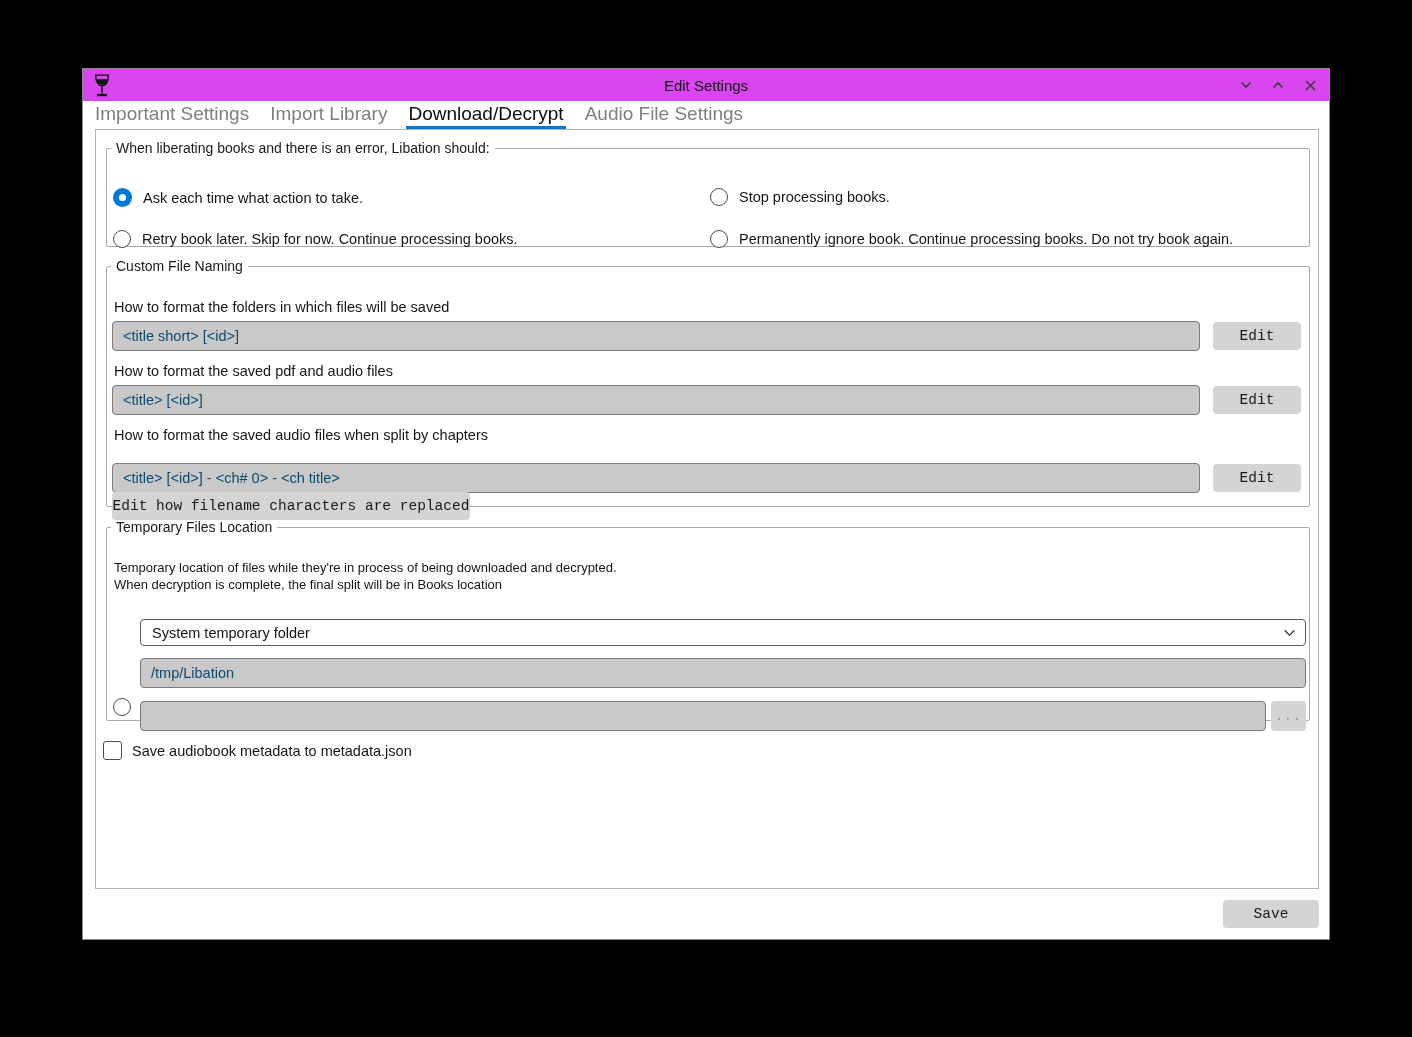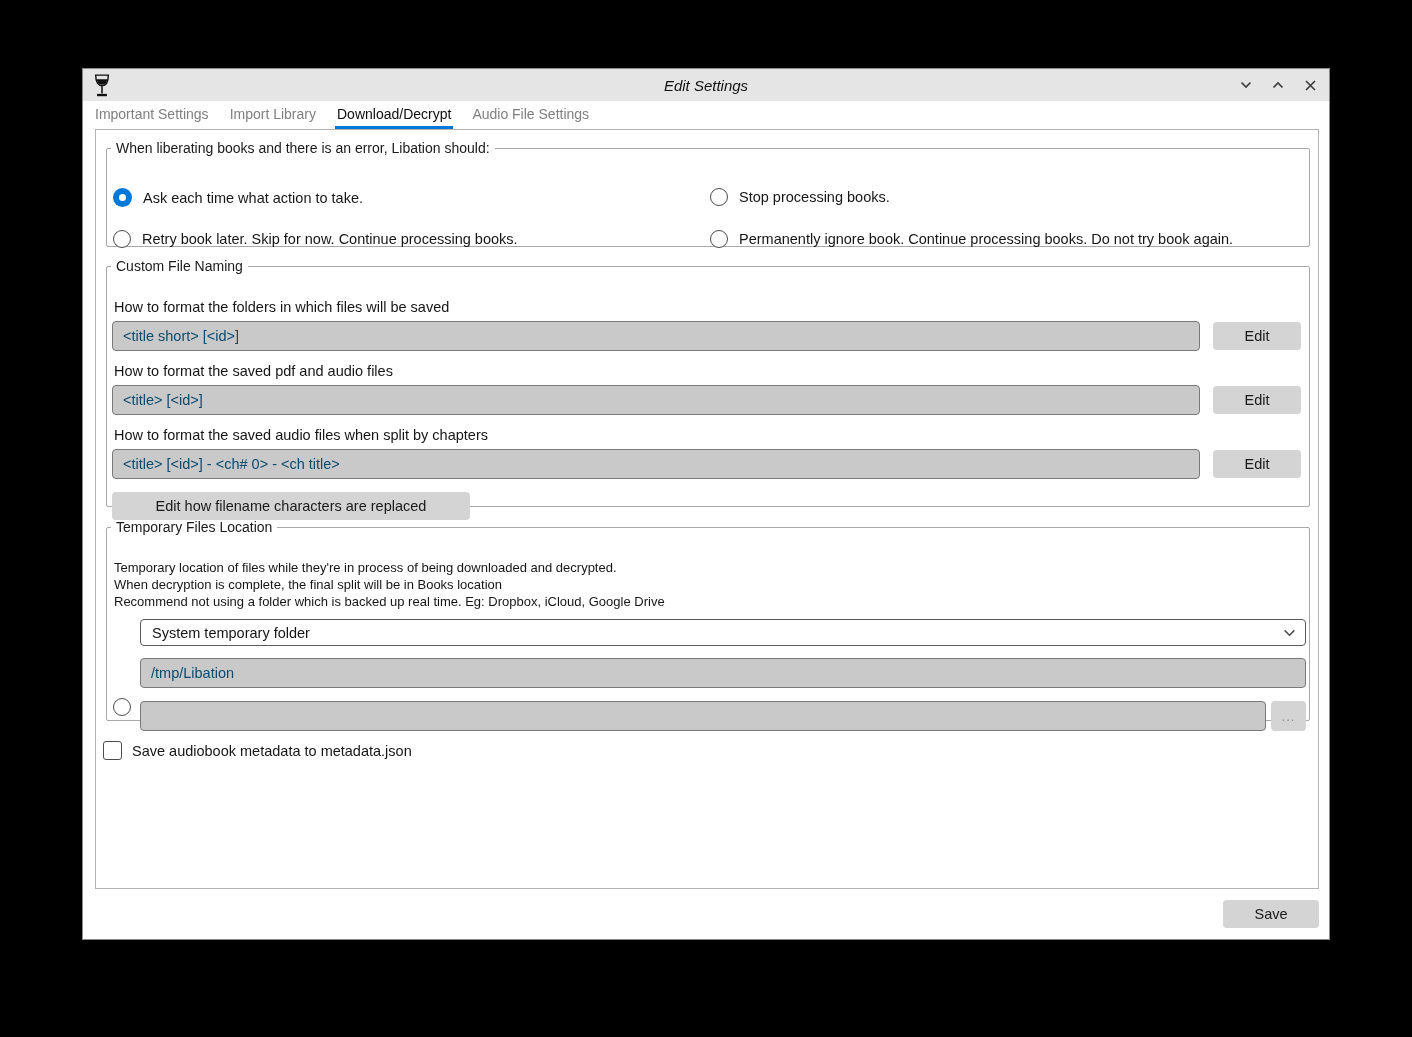--- a/index.html
+++ b/index.html
@@ -12,41 +12,41 @@
   }
   .window {
     position: absolute; left: 82px; top: 68px;
     width: 1248px; height: 872px;
     background: #fff;
     border: 1px solid #8a8a8a;
   }
   
   .titlebar {
     position: absolute; left: 0; top: 0; right: 0; height: 32px;
-    background: #e5e5e5;
-    display: flex; align-items: center; font-style: italic;
+    background: #d946ef;
+    display: flex; align-items: center;
   }
   .app-icon { position: absolute; left: 10px; top: 4px; width: 18px; height: 25px; }
   .title {
     position: absolute; left: 0; right: 0; text-align: center;
     font-size: 15px; color: #121212;
   }
   .win-controls {
     position: absolute; right: 10px; top: 0; height: 32px;
     display: flex; align-items: center; gap: 14px;
   }
   .win-btn { width: 18px; height: 18px; display: flex; align-items: center; justify-content: center; cursor: default; }
   
   .tabstrip {
     position: absolute; left: 0; top: 32px; right: 0; height: 28px;
     background: #fff; display: flex; align-items: stretch; padding-left: 10px;
   }
   .tab {
     display: flex; align-items: center;
-    font-size: 14px; color: #7f7f7f;
+    font-size: 19px; color: #7f7f7f;
     margin-right: 17px; padding: 0 2px;
     border-bottom: 3px solid transparent;
   }
   .tab.active { color: #0d0d0d; border-bottom-color: #0078d7; }
   
   .page {
     position: absolute; left: 12px; top: 60px;
     width: 1224px; height: 760px;
     border: 1px solid #b4b4b4; background: #fff;
   }
@@ -80,21 +80,21 @@
   .flabel { position: absolute; left: 7px; font-size: 14.5px; color: #161616; }
   .frow { position: absolute; left: 5px; right: 8px; display: flex; gap: 13px; align-items: center; }
   .textbox {
     flex: 1; height: 30px;
     background: #c9c9c9; border: 1px solid #7a7a7a; border-radius: 4px;
     font-size: 14.5px; color: #0c4a6e;
     display: flex; align-items: center; padding: 0 10px;
   }
   .btn {
     background: #d4d4d4; border: none; border-radius: 4px;
-    font-family: Liberation Sans, sans-serif; font-size: 14.5px; color: #1a1a1a;
+    font-family: Liberation Mono, monospace; font-size: 14.5px; color: #1a1a1a;
     height: 28px; display: flex; align-items: center; justify-content: center;
     cursor: default;
   }
   .btn.edit { width: 88px; flex: 0 0 88px; }
   .btn.replace { position: absolute; left: 5px; top: 218px; width: 358px; }
   
   .desc { position: absolute; left: 7px; top: 25px; font-size: 13px; line-height: 16.8px; color: #161616; }
   .dropdown {
     position: absolute; left: 33px; top: 84px; width: 1166px; height: 27px;
     background: #fff; border: 1px solid #5a5a5a; border-radius: 4px;
@@ -192,35 +192,34 @@
         <button class="btn edit">Edit</button>
       </div>
 
       <div class="flabel" style="top:89px;">How to format the saved pdf and audio files</div>
       <div class="frow" style="top:111px;">
         <div class="textbox">&lt;title&gt; [&lt;id&gt;]</div>
         <button class="btn edit">Edit</button>
       </div>
 
       <div class="flabel" style="top:153px;">How to format the saved audio files when split by chapters</div>
-      <div class="frow" style="top:175px;">
+      <div class="frow" style="top:189px;">
         <div class="textbox">&lt;title&gt; [&lt;id&gt;] - &lt;ch# 0&gt; - &lt;ch title&gt;</div>
         <button class="btn edit">Edit</button>
       </div>
 
       <button class="btn replace">Edit how filename characters are replaced</button>
     </fieldset>
 
     <fieldset class="g3">
       <legend>Temporary Files Location</legend>
 
       <div class="desc">
         <div>Temporary location of files while they're in process of being downloaded and decrypted.</div>
         <div>When decryption is complete, the final split will be in Books location</div>
-        <div>Recommend not using a folder which is backed up real time. Eg: Dropbox, iCloud, Google Drive</div>
       </div>
 
       <div class="dropdown">
         <span>System temporary folder</span>
         <span class="spacer"></span>
         <svg width="15" height="15" viewBox="0 0 14 14">
             <path d="M2.5,5 L7,9.5 L11.5,5" fill="none" stroke="#4c4c4c" stroke-width="1.4"></path>
           </svg>
       </div>
 

